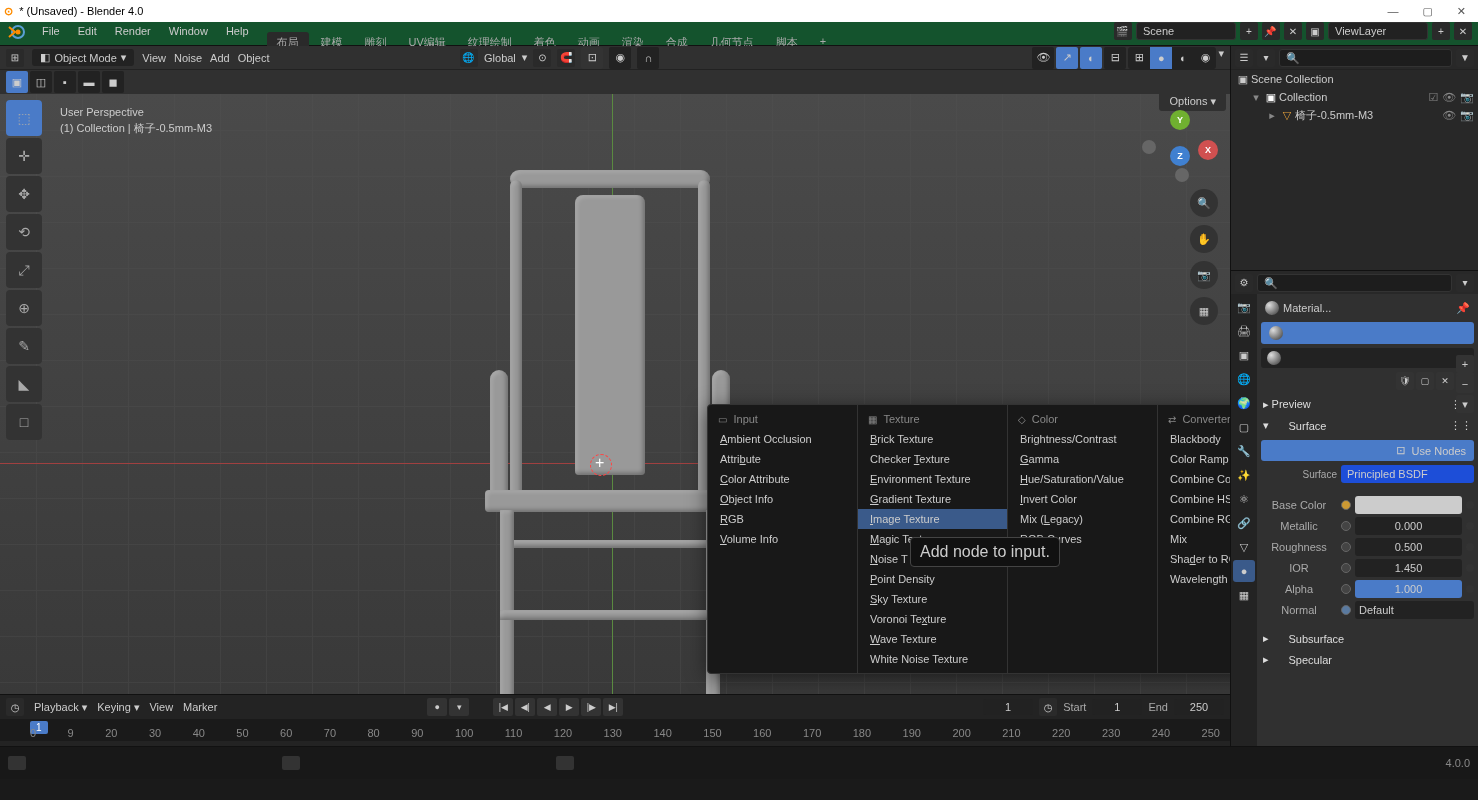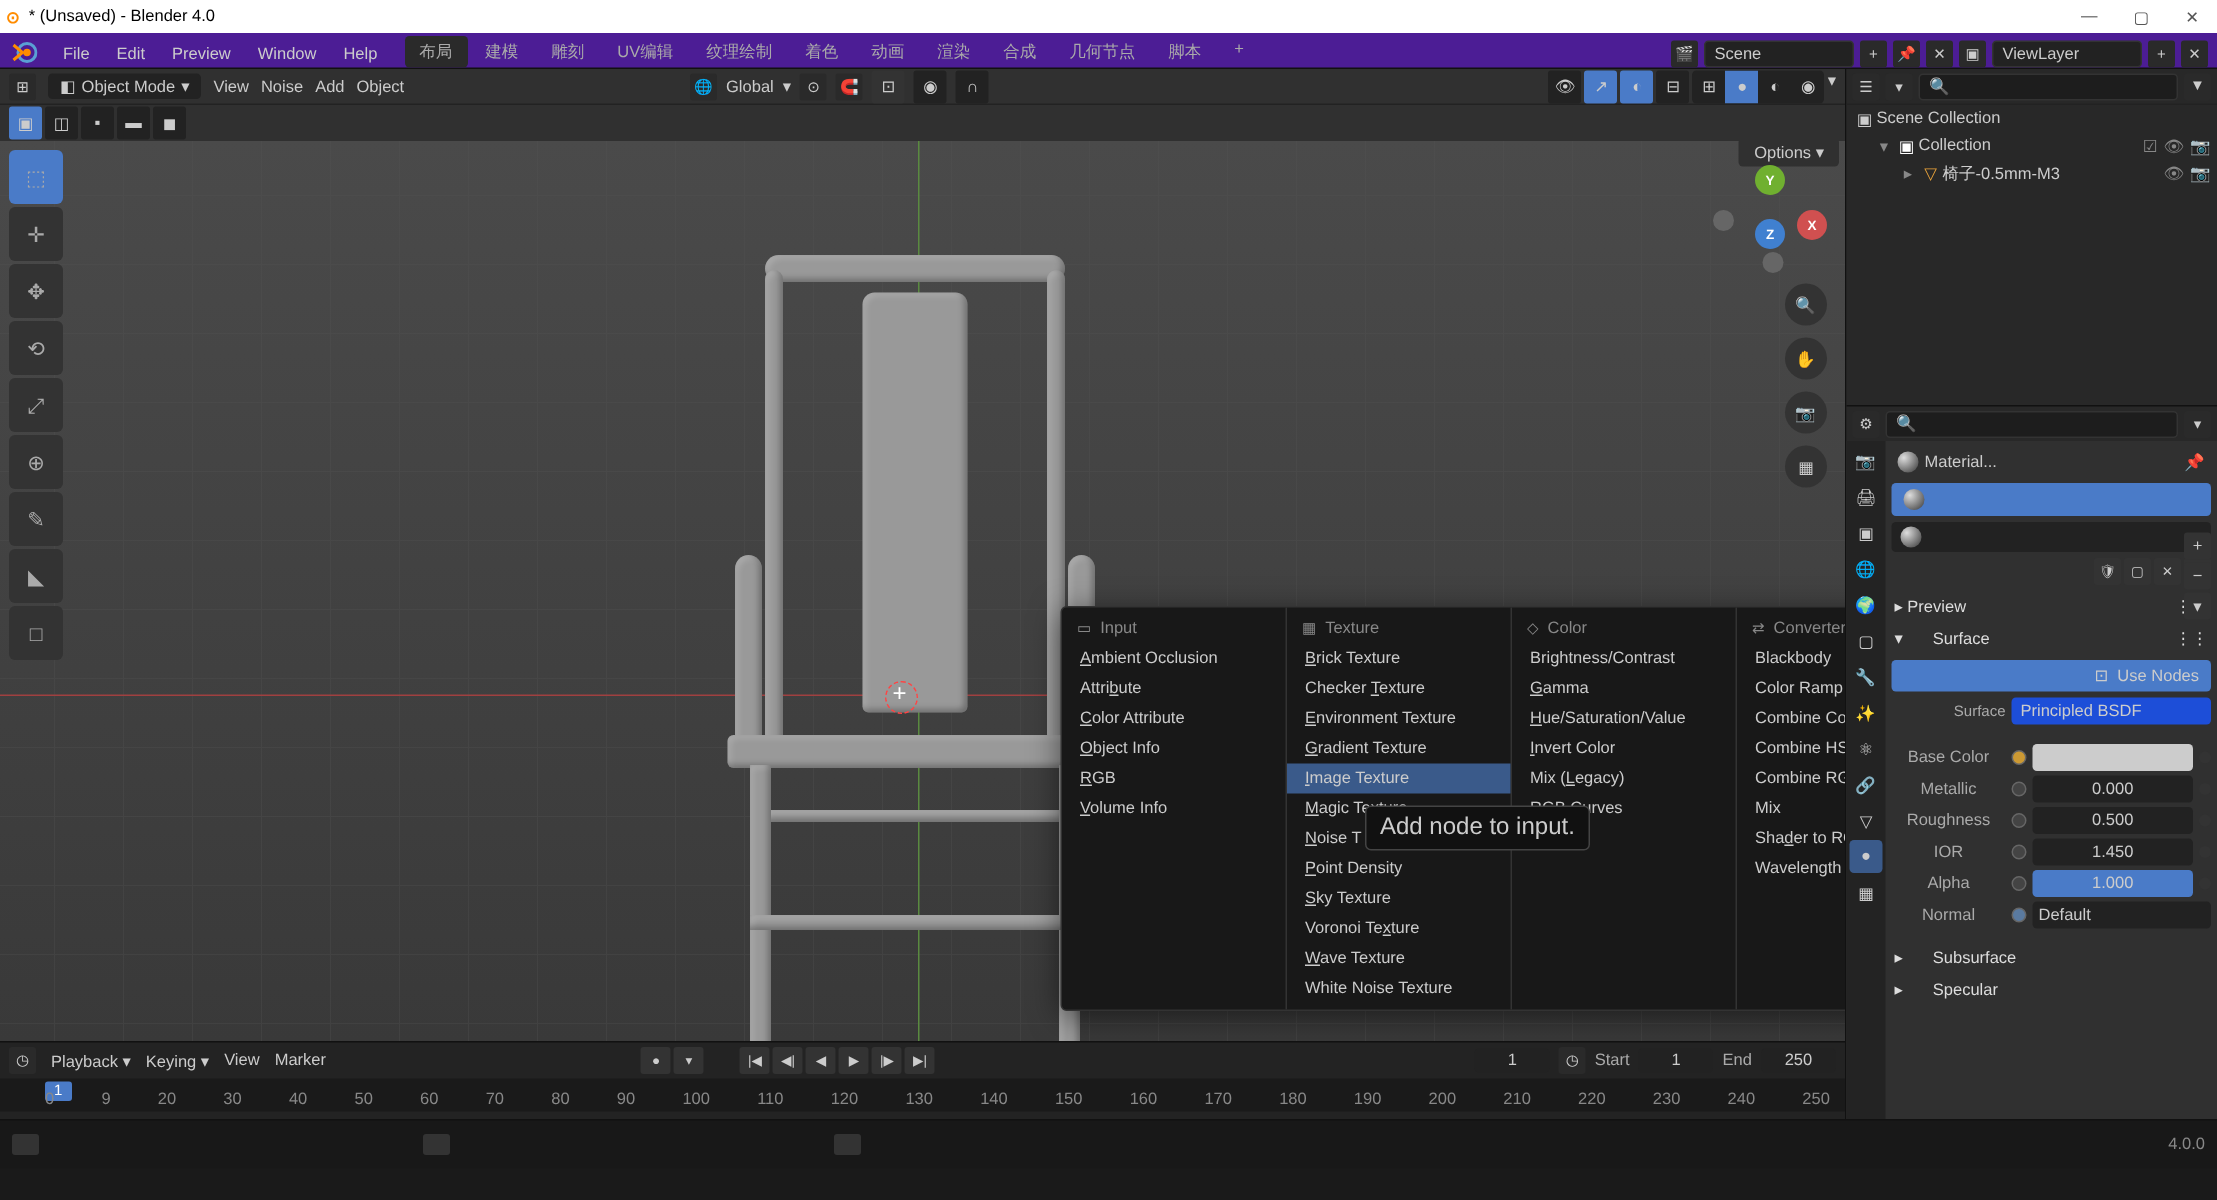--- a/index.html
+++ b/index.html
@@ -4,21 +4,21 @@
 <style>
 * { margin: 0; padding: 0; box-sizing: border-box; font-family: -apple-system, BlinkMacSystemFont, "Segoe UI", sans-serif; font-size: 11px; }
 body { background: #1a1a1a; color: #ccc; width: 1478px; height: 800px; overflow: hidden; user-select: none; }
 
 
 .titlebar { height: 22px; background: #fff; color: #000; display: flex; align-items: center; padding: 0 4px; }
 .titlebar .logo { color: #ff8c00; margin-right: 6px; font-weight: bold; }
 .titlebar .win-controls { margin-left: auto; display: flex; gap: 24px; padding-right: 8px; font-size: 14px; color: #555; }
 
 
-.topmenu { height: 24px; background: #4c1d95; display: flex; align-items: flex-end; padding: 0 6px; border-bottom: 1px solid #111; }
+.topmenu { height: 24px; background: #14532d; display: flex; align-items: flex-start; padding: 0 6px; border-bottom: 1px solid #111; }
 .topmenu .blender-logo { width: 20px; height: 20px; margin-right: 8px; display: flex; align-items: center; justify-content: center; }
 .topmenu .menus { display: flex; gap: 2px; }
 .topmenu .menus span { padding: 3px 8px; color: #ccc; }
 .topmenu .tabs { display: flex; gap: 2px; margin-left: 10px; }
 .topmenu .tabs span { padding: 3px 10px; color: #aaa; border-radius: 3px; margin-top: 10px; }
 .topmenu .tabs span.active { background: #2a2a2a; }
 .topmenu .right { margin-left: auto; display: flex; align-items: center; gap: 4px; }
 .topmenu .scene-input, .topmenu .layer-input { background: #222; border: 1px solid #333; padding: 2px 6px; color: #ccc; border-radius: 3px; min-width: 100px; height: 18px; display: flex; align-items: center; }
 .icon-btn { width: 18px; height: 18px; background: #2a2a2a; border-radius: 2px; display: inline-flex; align-items: center; justify-content: center; font-size: 10px; }
 
@@ -178,21 +178,21 @@
   <div class="blender-logo">
     <svg width="18" height="18" viewBox="0 0 18 18">
         <circle cx="11" cy="9" r="6" fill="none" stroke="#5a9fd4" stroke-width="2"></circle>
         <circle cx="11" cy="9" r="2.5" fill="#ff8c00"></circle>
         <path d="M2 4 L8 9 L2 14" fill="none" stroke="#ff8c00" stroke-width="2"></path>
       </svg>
   </div>
   <div class="menus">
     <span>File</span>
     <span>Edit</span>
-    <span>Preview</span>
+    <span>Render</span>
     <span>Window</span>
     <span>Help</span>
   </div>
   <div class="tabs">
     <span class="active">布局</span>
     <span>建模</span>
     <span>雕刻</span>
     <span>UV编辑</span>
     <span>纹理绘制</span>
     <span>着色</span>
@@ -263,20 +263,24 @@
       <span class="sel-mode">◫</span>
       <span class="sel-mode">▪</span>
       <span class="sel-mode">▬</span>
       <span class="sel-mode">◼</span>
     </div>
 
     <div class="viewport">
       <div class="grid-bg"></div>
       <div class="axis-x"></div>
       <div class="axis-y-line"></div>
+      <div class="viewport-info">
+        <div>User Perspective</div>
+        <div>(1) Collection | 椅子-0.5mm-M3</div>
+      </div>
       <div class="options-dropdown">
         <span>Options</span> <span>▾</span>
       </div>
 
       <div class="left-toolbar">
         <div class="tool-btn active">⬚</div>
         <div class="tool-btn">✛</div>
         <div class="tool-btn">✥</div>
         <div class="tool-btn">⟲</div>
         <div class="tool-btn">⤢</div>

